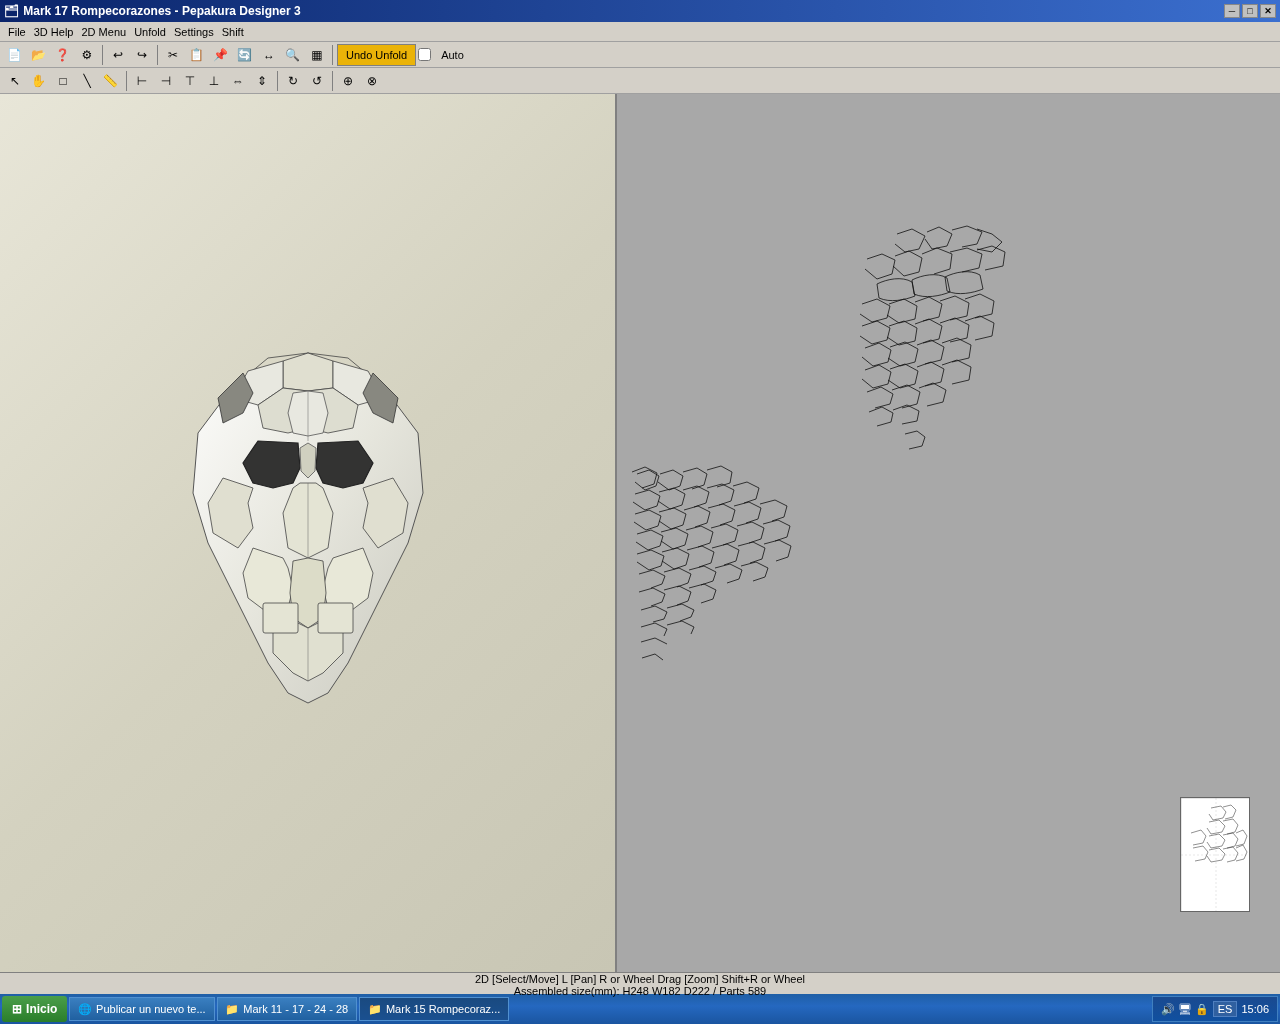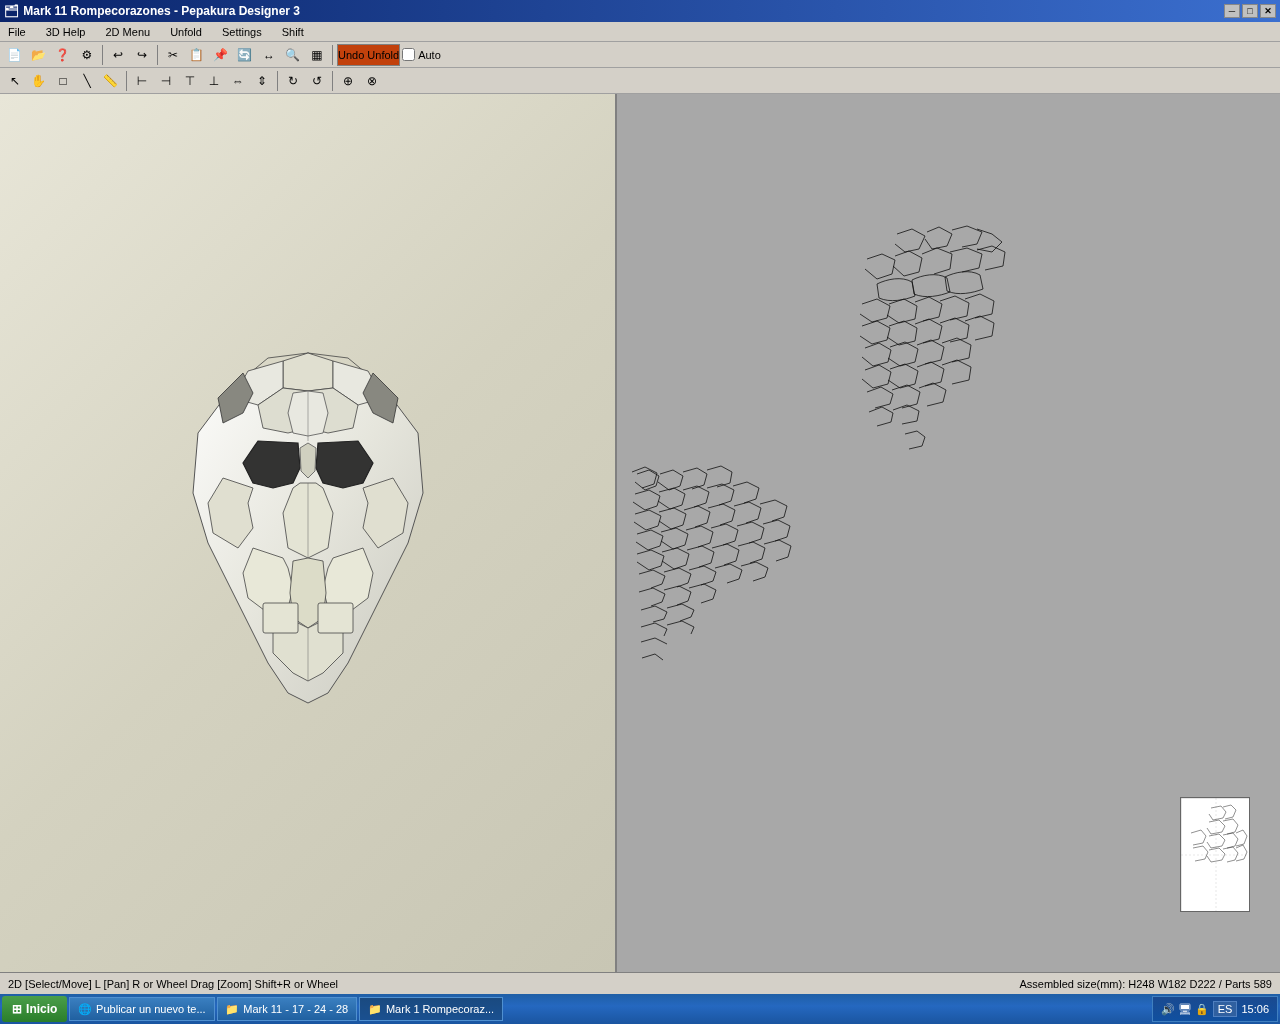--- a/index.html
+++ b/index.html
@@ -18,21 +18,21 @@
       width: 16px; height: 14px; background: #c0c0c0; border: 1px solid #888;
       display: flex; align-items: center; justify-content: center;
       font-size: 9px; cursor: pointer; color: #000;
     }
     .title-btn.close { background: #c0c0c0; }
 
     
     #menu-bar {
       width: 100%; height: 20px; background: #d4d0c8;
       display: flex; align-items: center; padding: 0 4px;
-      border-bottom: 1px solid #a0a0a0; gap: 12px;
+      border-bottom: 1px solid #a0a0a0; 
     }
     .menu-item { font-size: 11px; cursor: pointer; padding: 2px 4px; }
 
     
     #toolbar1 {
       width: 100%; height: 26px; background: #d4d0c8;
       display: flex; align-items: center; padding: 1px 4px; gap: 2px;
       border-bottom: 1px solid #a0a0a0;
     }
     
@@ -41,25 +41,25 @@
       display: flex; align-items: center; padding: 1px 4px; gap: 2px;
       border-bottom: 1px solid #a0a0a0;
     }
     .toolbar-btn {
       width: 22px; height: 22px; background: #d4d0c8;
       border: 1px solid transparent; display: flex; align-items: center;
       justify-content: center; cursor: pointer; font-size: 10px;
     }
     .toolbar-sep { width: 1px; height: 20px; background: #808080; margin: 0 2px; }
     .undo-unfold-btn {
-      height: 22px; padding: 0 0; background: #c2410c;
+      height: 22px; padding: 0 8px; background: #eab308;
       border: 1px solid #808080; cursor: pointer; font-size: 11px;
       display: flex; align-items: center;
     }
-    .auto-checkbox { display: flex; align-items: center; gap: 3px; font-size: 11px; }
+    .auto-checkbox { display: flex; align-items: center; gap: 10px; font-size: 11px; }
 
     
     #main-area {
       width: 100%; height: calc(1024px - 22px - 20px - 26px - 26px - 22px - 30px);
       display: flex;
     }
 
     
     #view-3d {
       width: 617px; height: 100%;
@@ -72,21 +72,21 @@
     #view-2d {
       flex: 1; height: 100%;
       background: #a8a8a8;
       position: relative; overflow: hidden;
     }
 
     
     #status-bar {
       width: 100%; height: 22px; background: #d4d0c8;
       display: flex; align-items: center; justify-content: space-between;
-      padding: 0 8px; border-top: 1px solid #808080; font-size: 11px;
+      padding: 0 8px; border-top: 1px solid #808080; font-size: 11px; flex-direction: column;
     }
 
     
     #taskbar {
       width: 100%; height: 30px; background: linear-gradient(to bottom, #1f5fa6 0%, #2568c0 40%, #1a55a0 100%);
       display: flex; align-items: center; padding: 0 2px; gap: 2px;
     }
     .taskbar-start {
       height: 26px; padding: 0 10px; background: linear-gradient(to bottom, #4a9e4a, #2a7e2a);
       border-radius: 3px; color: white; font-weight: bold; font-size: 12px;
@@ -131,21 +131,21 @@
     }
 
     .toolbar-icon { font-size: 12px; line-height: 1; }
   </style>
 </head>
 <body>
 
 <div id="title-bar">
   <div id="title-bar-left">
     <span style="font-size:12px;">🗂</span>
-    <span>Mark 11 Rompecorazones - Pepakura Designer 3</span>
+    <span>Mark 17 Rompecorazones - Pepakura Designer 3</span>
   </div>
   <div id="title-bar-right">
     <div class="title-btn">─</div>
     <div class="title-btn">□</div>
     <div class="title-btn close">✕</div>
   </div>
 </div>
 
 <div id="menu-bar">
   <span class="menu-item">File</span>
@@ -476,21 +476,21 @@
   <div class="taskbar-item">
     <span>🌐</span>
     <span>Publicar un nuevo te...</span>
   </div>
   <div class="taskbar-item">
     <span>📁</span>
     <span>Mark 11 - 17 - 24 - 28</span>
   </div>
   <div class="taskbar-item active">
     <span>📁</span>
-    <span>Mark 1 Rompecoraz...</span>
+    <span>Mark 15 Rompecoraz...</span>
   </div>
   <div class="taskbar-spacer"></div>
   <div class="taskbar-tray">
     <span>🔊 🖥 🔒</span>
     <span class="lang-badge">ES</span>
     <span>15:06</span>
   </div>
 </div>
 
 </body></html>

